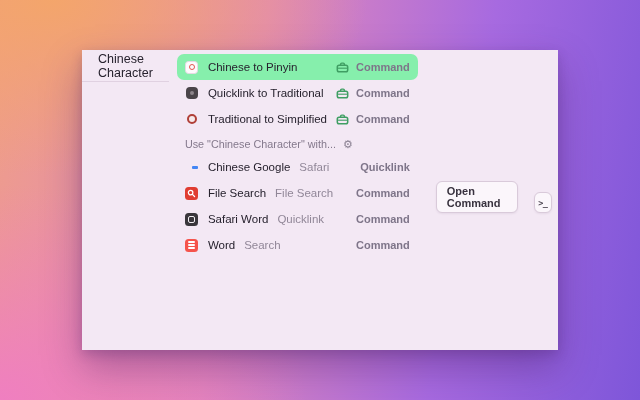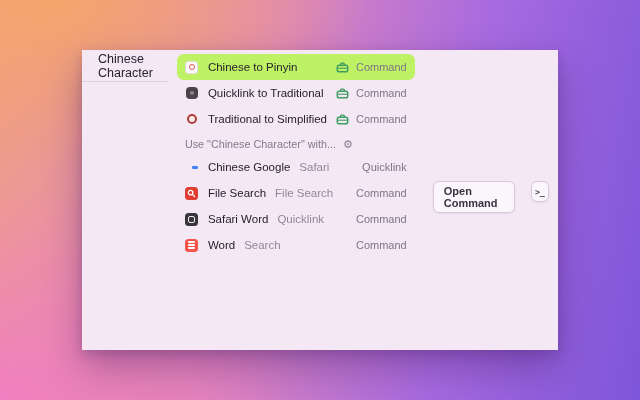--- a/index.html
+++ b/index.html
@@ -26,24 +26,24 @@
   .content { flex:1 1 auto; padding:4px 8px 0 8px; }
   .section-header {
     display:flex; align-items:center; gap:7px;
     font-size:10.8px; color:#84798c; padding:6px 8px 4px 8px;
   }
   .gear { font-size:11px; color:#8a8192; line-height:1; cursor:default; }
   .row {
     height:26px; display:flex; align-items:center; gap:9px;
     padding:0 8px; border-radius:7px;
   }
-  .row.selected { background:#bef264; }
+  .row.selected { background:#86efac; }
   .row-title { font-size:11.5px; color:#27222e; font-weight:500; white-space:nowrap; }
   .row-sub { font-size:11.5px; color:#918798; white-space:nowrap; }
-  .row-acc { margin-left:auto; display:flex; align-items:center; gap:7px; }
+  .row-acc { margin-left:auto; display:flex; align-items:center; gap:7px;font-weight:bold; }
   .acc-label { font-size:11px; color:#7e7589; }
   
   .ic { width:14px; height:14px; flex:0 0 14px; display:flex; align-items:center; justify-content:center; }
   .ic-pinyin {
     width:13px; height:13px; background:#fdfbfd; border:1px solid #e7d8e4; border-radius:3.5px;
     display:flex; align-items:center; justify-content:center;
   }
   .ic-pinyin .ring { width:6px; height:6px; border:1.6px solid #e2574f; border-radius:50%; }
   .ic-dark {
     width:12px; height:12px; background:#4a4449; border-radius:4px;
@@ -64,21 +64,21 @@
   .sq-dark { background:#39363b; }
   .sq-ray { background:#f5544c; }
   .book-inner { width:7px; height:7px; border:1.4px solid #f2eef2; border-radius:2px; }
   .ray-lines { display:flex; flex-direction:column; gap:1.5px; }
   .ray-lines span { display:block; width:7px; height:1.6px; background:#fff; border-radius:1px; }
   .footer {
     flex:0 0 34px; display:flex; align-items:center; justify-content:flex-end;
     padding:0 10px 6px 10px;
   }
   .open-btn {
-    display:flex; align-items:flex-start; gap:16px; cursor:default;
+    display:flex; align-items:flex-end; gap:16px; cursor:default;
   }
   .btn-box {
     background:#fbf6fb; border:1px solid #d9cada; border-radius:6px;
     padding:3px 10px; font-size:11px; font-weight:600; color:#39323f;
     box-shadow:0 1px 2px rgba(80,40,90,.08);
   }
   .key-box {
     background:#fbf6fb; border:1px solid #d9cada; border-radius:6px;
     width:24px; height:21px; display:flex; align-items:center; justify-content:center;
     font-family:"DejaVu Sans Mono", monospace; font-size:8.5px; font-weight:700; color:#4a434f;

